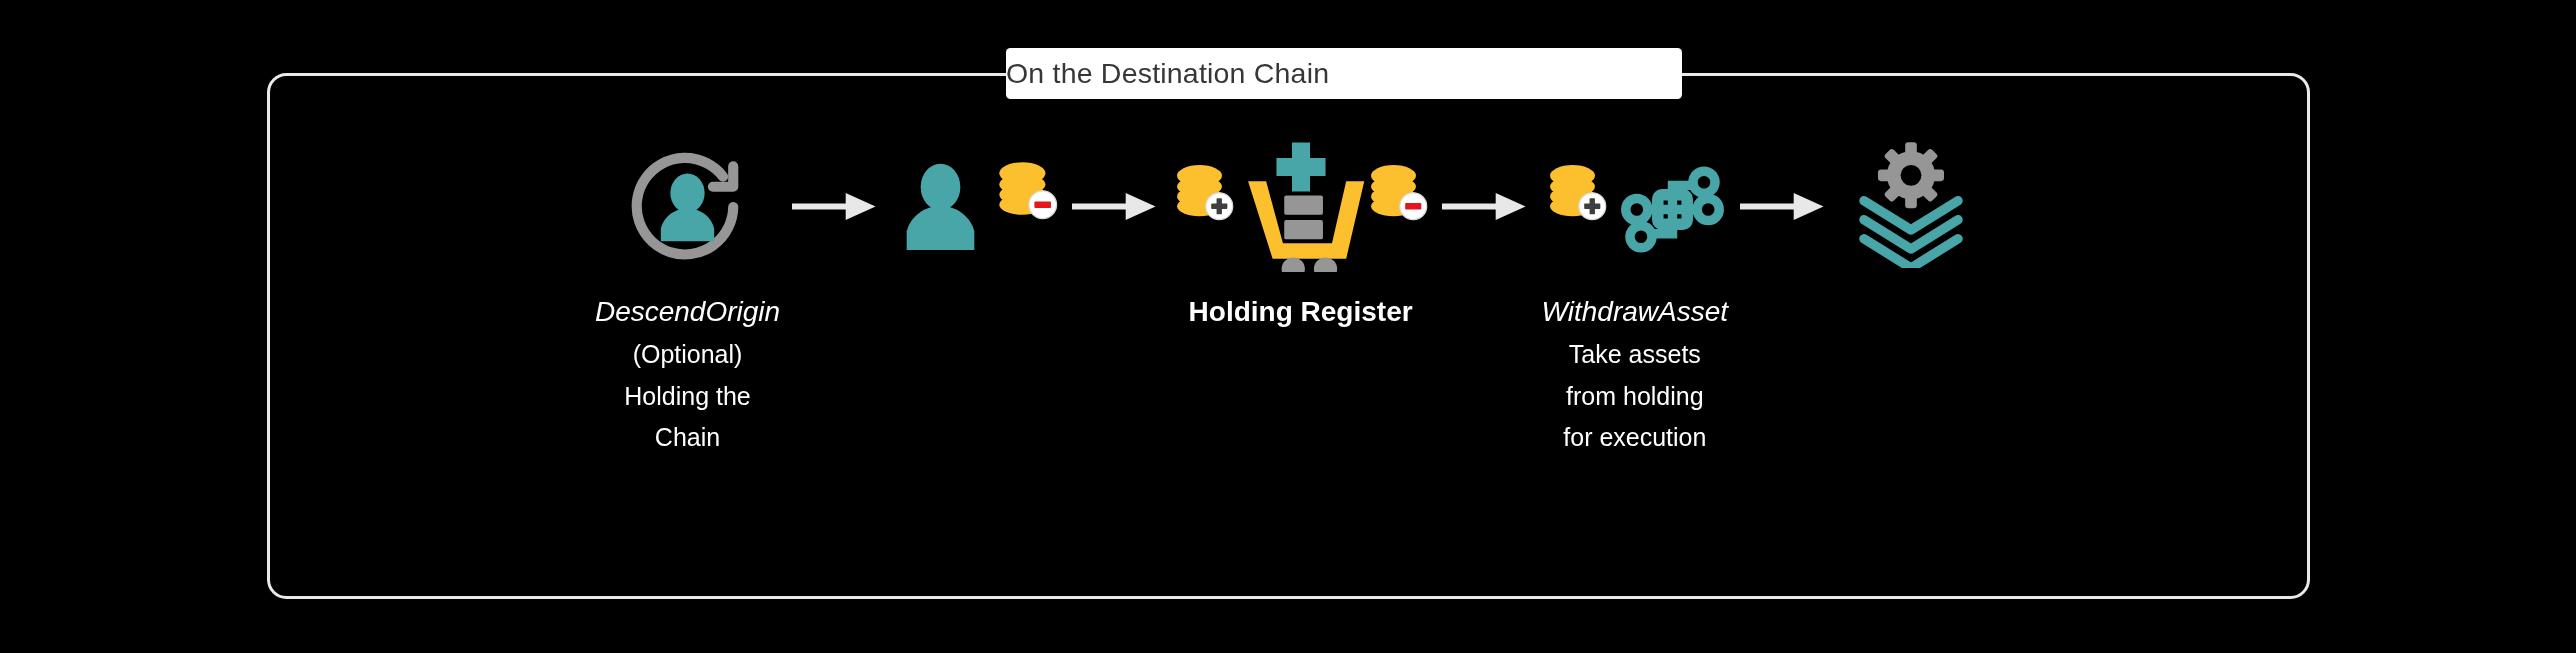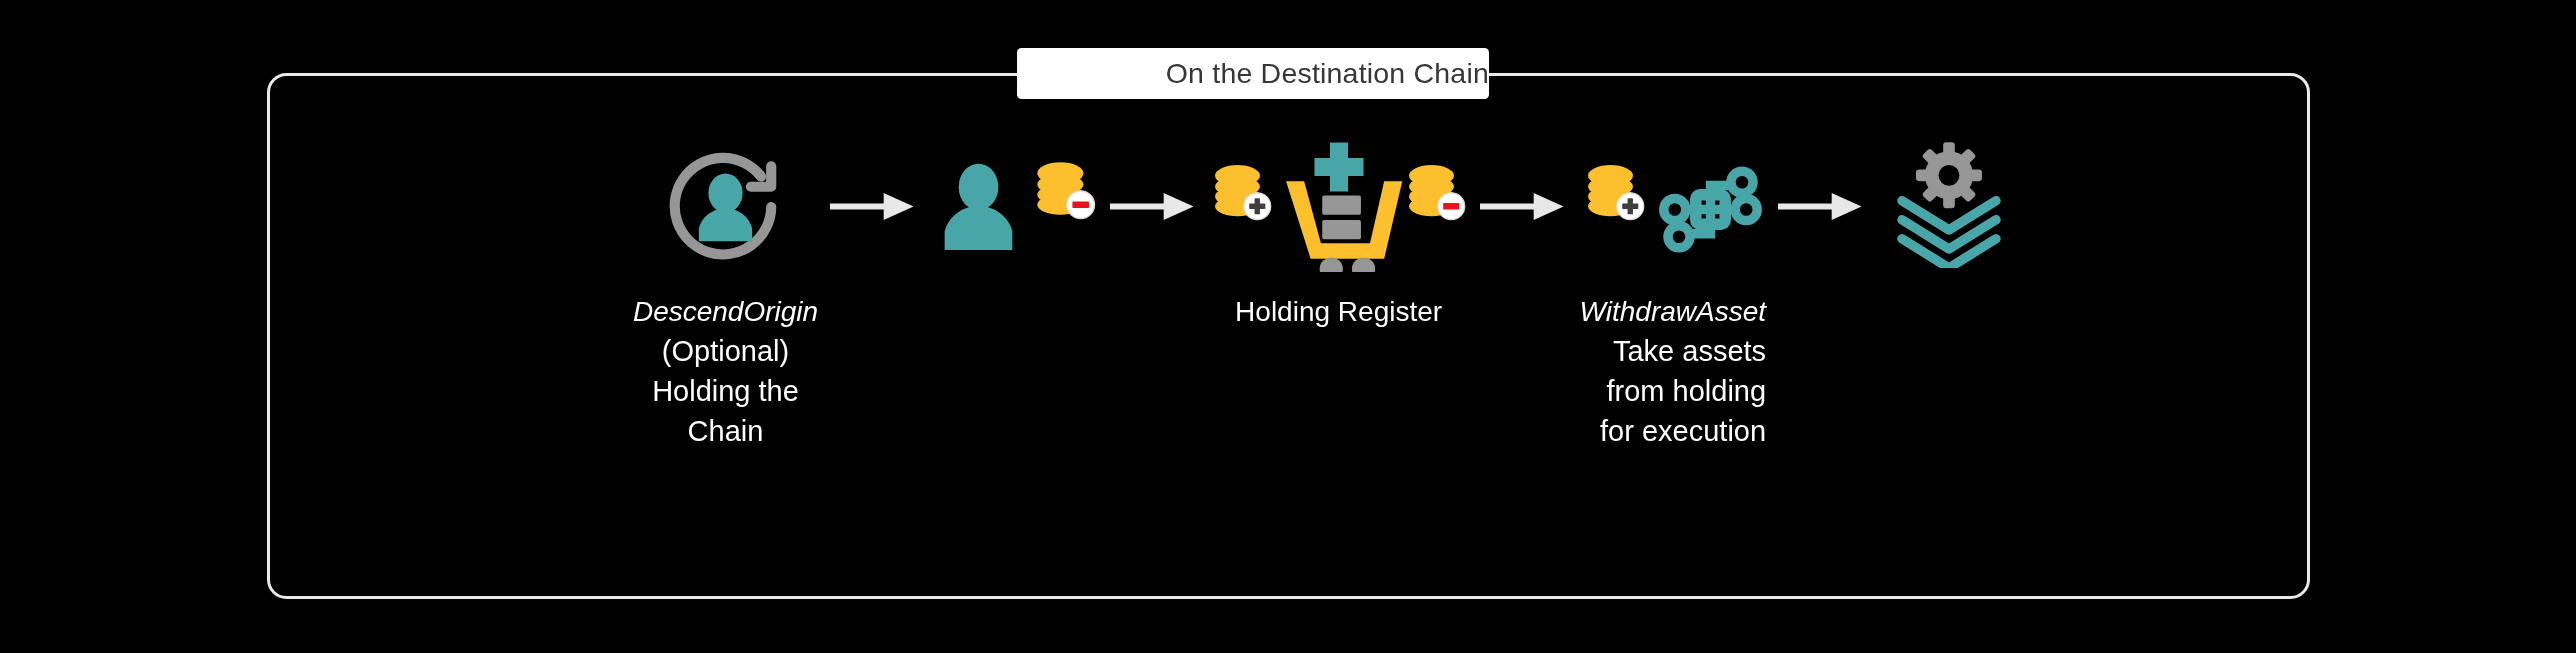--- a/index.html
+++ b/index.html
@@ -31,50 +31,48 @@
     border: 3px solid #e9e9e9;
     border-radius: 19.5px;
     box-sizing: border-box;
   }
 
   
   #title-banner {
     position: absolute;
     left: 1006px;
     top: 48px;
-    width: 472px;
+    width: 676px;
     height: 51px;
     background: #ffffff;
     border-radius: 4.5px;
     display: flex;
     align-items: center;
-    justify-content: flex-end;
+    justify-content: flex-start;
     z-index: 5;
-    margin-left: 11px;
   }
   #title-banner .title-text {
     color: #373737;
     font-size: 28.5px;
     font-family: "Liberation Sans Narrow", "Liberation Sans", sans-serif;
     letter-spacing: 0.2px;
     white-space: nowrap;
   }
 
   
   #stage-row {
     position: absolute;
     left: 267px;
     top: 135px;
     width: 2043px;
     height: 419px;
     display: flex;
     flex-direction: row;
     align-items: flex-start;
     justify-content: center;
-    padding-left: 38px;
   }
 
   .stage {
     display: flex;
     flex-direction: column;
     align-items: center;
     flex: 0 0 auto;
   }
   .stage-art {
     height: 142px;
@@ -88,28 +86,28 @@
     margin-top: 18px;
     text-align: center;
     color: #ffffff;
     line-height: 1.18;
   }
   .label-name {
     font-size: 28px;
     font-style: italic;
     white-space: nowrap;
   }
-  .label-name.plain { font-style: normal; }
+  .label-name.plain { font-style: normal; font-weight: bold; }
   .label-desc {
-    font-size: 29px;
+    font-size: 25px;
     font-style: normal;
     max-width: 247px;
-    margin: 6px auto;
-  }
-  .w-narrow { max-width: 187px; text-align: right; }
+    margin: 12px auto;
+  }
+  .w-narrow { max-width: 187px; }
   .w-mid    { max-width: 225px; }
 
   
   .arrow {
     flex: 0 0 auto;
     width: 112px;
     height: 142px;
     display: flex;
     align-items: center;
     justify-content: center;

